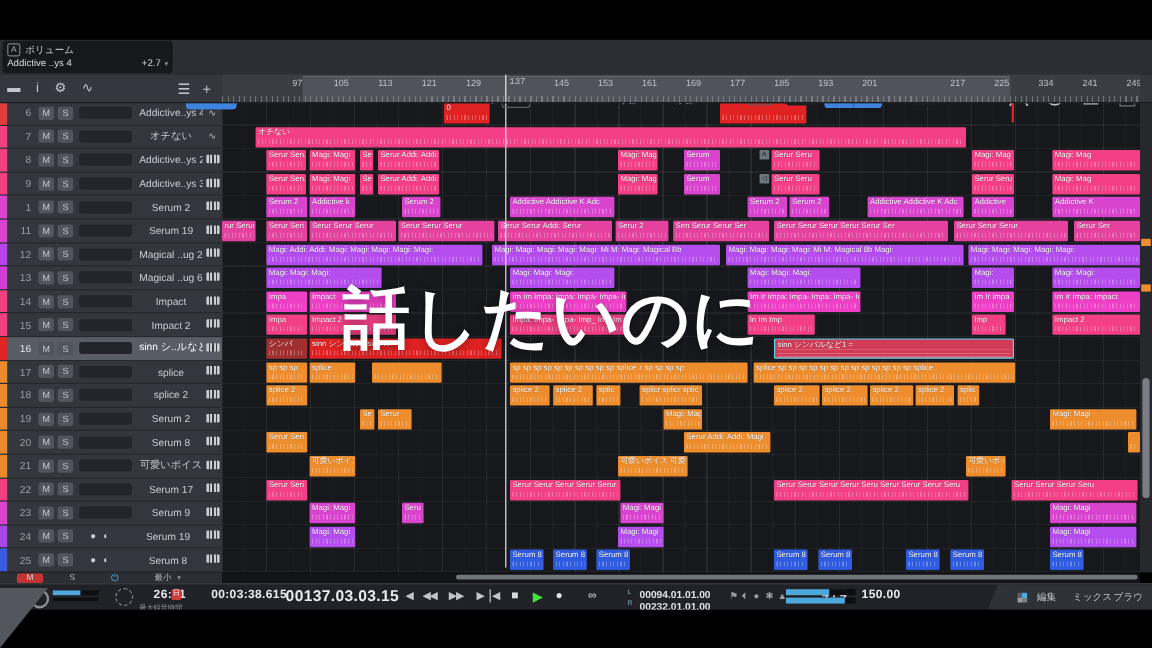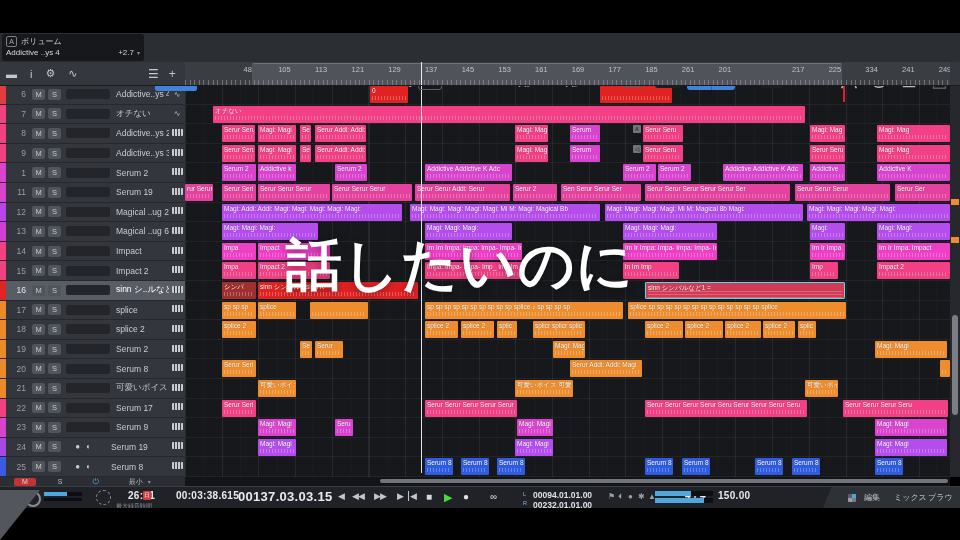--- a/index.html
+++ b/index.html
@@ -62,21 +62,21 @@
   .trow{position:relative;width:185px;height:19.6px;box-sizing:border-box;border-bottom:1px solid #26282d;
         display:flex;align-items:center;}
   .trow.sel{background:#585c65;}
   .strip{width:6px;height:100%;flex:none;}
   .tnum{width:20px;flex:none;text-align:right;font-size:8.5px;color:#9a9da3;padding-right:3px;}
   .trow.sel .tnum{color:#e3e5e9;}
   .mbtn{width:13px;height:11px;flex:none;background:#50545b;border-radius:2px;color:#c6c9cf;font-size:7.5px;
         line-height:11px;text-align:center;margin-left:3px;}
   .slot{width:44px;height:10px;flex:none;background:#23252a;border-radius:2px;margin-left:5px;}
   .recico{width:44px;flex:none;display:flex;gap:6px;justify-content:center;color:#caccd2;font-size:8px;}
-  .tname{flex:1;font-size:8.5px;color:#c9ccd2;padding-left:6px;white-space:nowrap;overflow:hidden;}
+  .tname{flex:1;font-size:8.5px;color:#c9ccd2;padding-left:6px;white-space:nowrap;overflow:hidden;text-align:center;}
   .trow.sel .tname{color:#fff;}
   .tico{width:16px;flex:none;color:#b9bcc2;font-size:8px;text-align:center;}
   .kbd{display:inline-block;width:11px;height:7px;border-radius:1px;
        background:repeating-linear-gradient(90deg,#c9ccd2 0 2px,#3a3d42 2px 3px);}
   
   #arrange{position:absolute;left:185px;top:0;width:765px;height:392px;background:#17181c;overflow:hidden;
     background-image:
       repeating-linear-gradient(90deg,rgba(255,255,255,0.05) 0 1px,transparent 1px 36.7px),
       repeating-linear-gradient(90deg,rgba(255,255,255,0.018) 0 1px,transparent 1px 18.35px),
       repeating-linear-gradient(180deg,transparent 0 18.6px,rgba(255,255,255,0.05) 18.6px 19.6px);}
@@ -227,33 +227,33 @@
         <span>∿</span>
       </div>
     <div id="hdr-plus">
         <span>☰</span>
         <span>+</span>
       </div>
     <div id="ruler">
       <div id="loop-band"></div>
       <div id="rlabels">
           <span class="rlabel" style="left: 26px; margin-top: 28px;">89</span>
-          <span class="rlabel" style="left: 62.7px;">48</span>
+          <span class="rlabel" style="left: 62.7px;">97</span>
           <span class="rlabel" style="left: 99.4px;">105</span>
           <span class="rlabel" style="left: 136.1px;">113</span>
           <span class="rlabel" style="left: 172.8px;">121</span>
           <span class="rlabel" style="left: 209.5px;">129</span>
-          <span class="rlabel" style="left: 246.2px;">137</span>
+          <span class="rlabel" style="left: 246.2px; font-family: Liberation Mono, monospace;">137</span>
           <span class="rlabel" style="left: 282.9px;">145</span>
           <span class="rlabel" style="left: 319.6px;">153</span>
           <span class="rlabel" style="left: 356.3px;">161</span>
           <span class="rlabel" style="left: 393px;">169</span>
           <span class="rlabel" style="left: 429.7px;">177</span>
           <span class="rlabel" style="left: 466.4px;">185</span>
-          <span class="rlabel" style="left: 503.1px;">261</span>
+          <span class="rlabel" style="left: 503.1px;">193</span>
           <span class="rlabel" style="left: 539.8px;">201</span>
           <span class="rlabel" style="left: 563px; margin-top: 20px;">209</span>
           <span class="rlabel" style="left: 613.2px;">217</span>
           <span class="rlabel" style="left: 649.9px;">225</span>
           <span class="rlabel" style="left: 686.6px;">334</span>
           <span class="rlabel" style="left: 723.3px;">241</span>
           <span class="rlabel" style="left: 760px;">249</span>
         </div>
       <div id="ruler-ticks"></div>
       <div id="ruler-playhead"></div>

